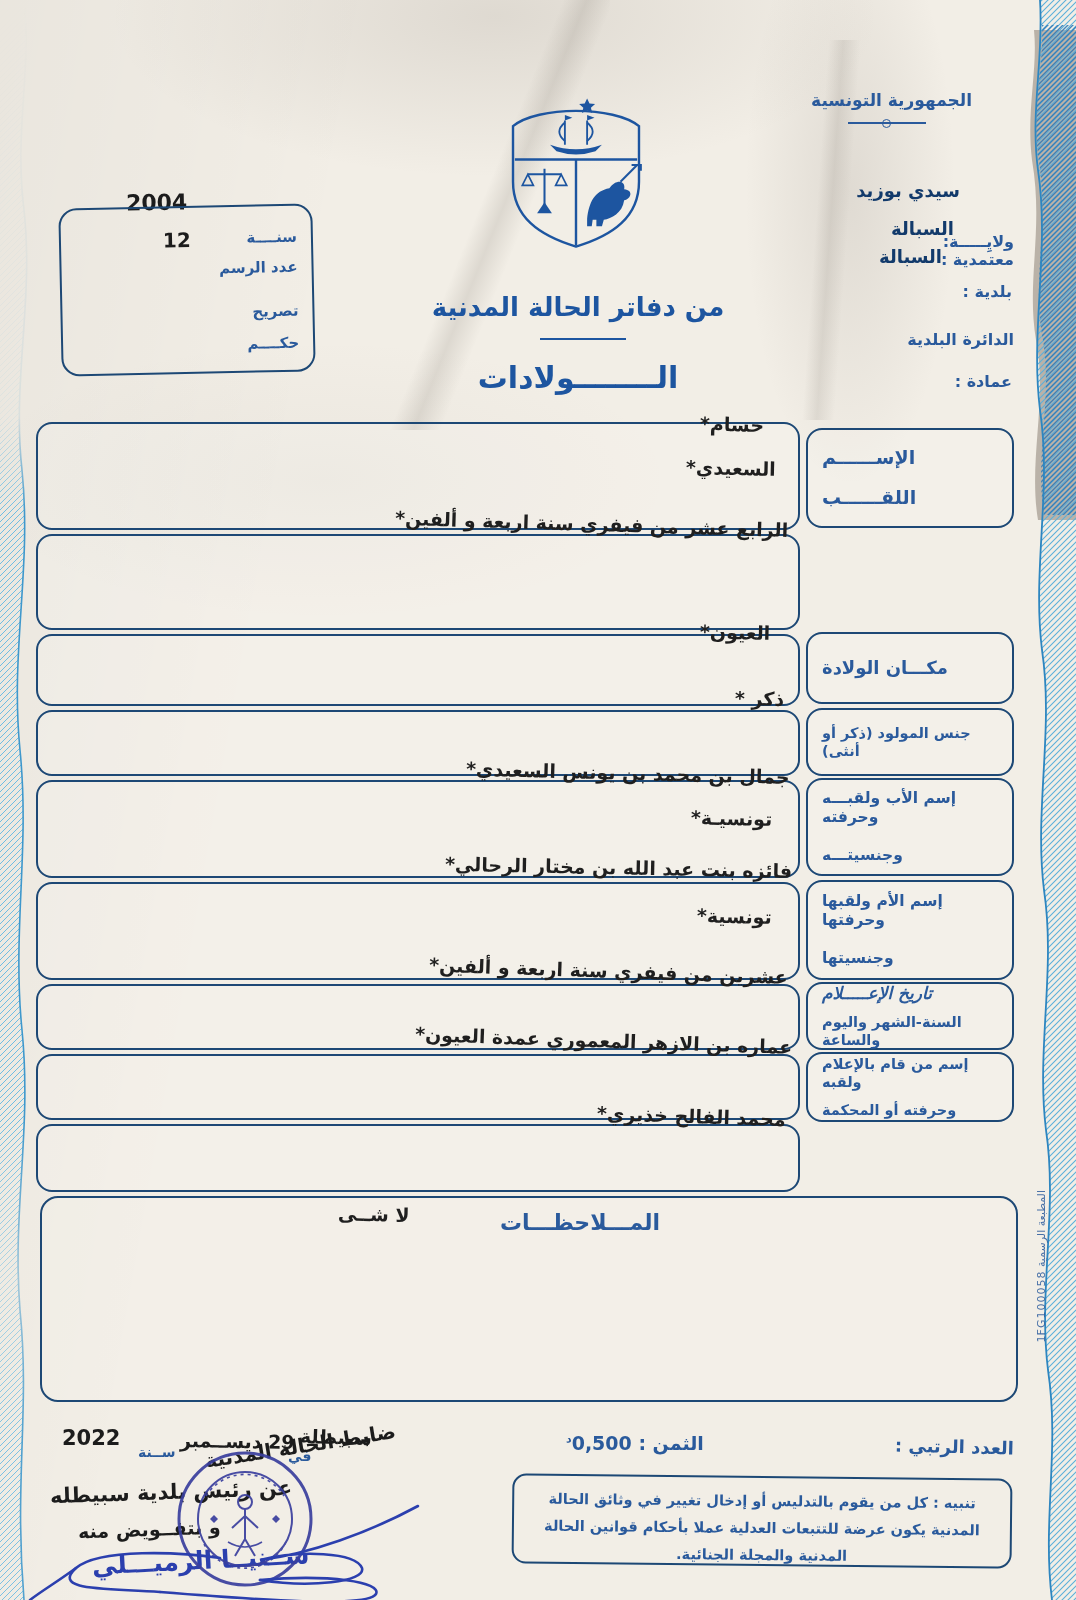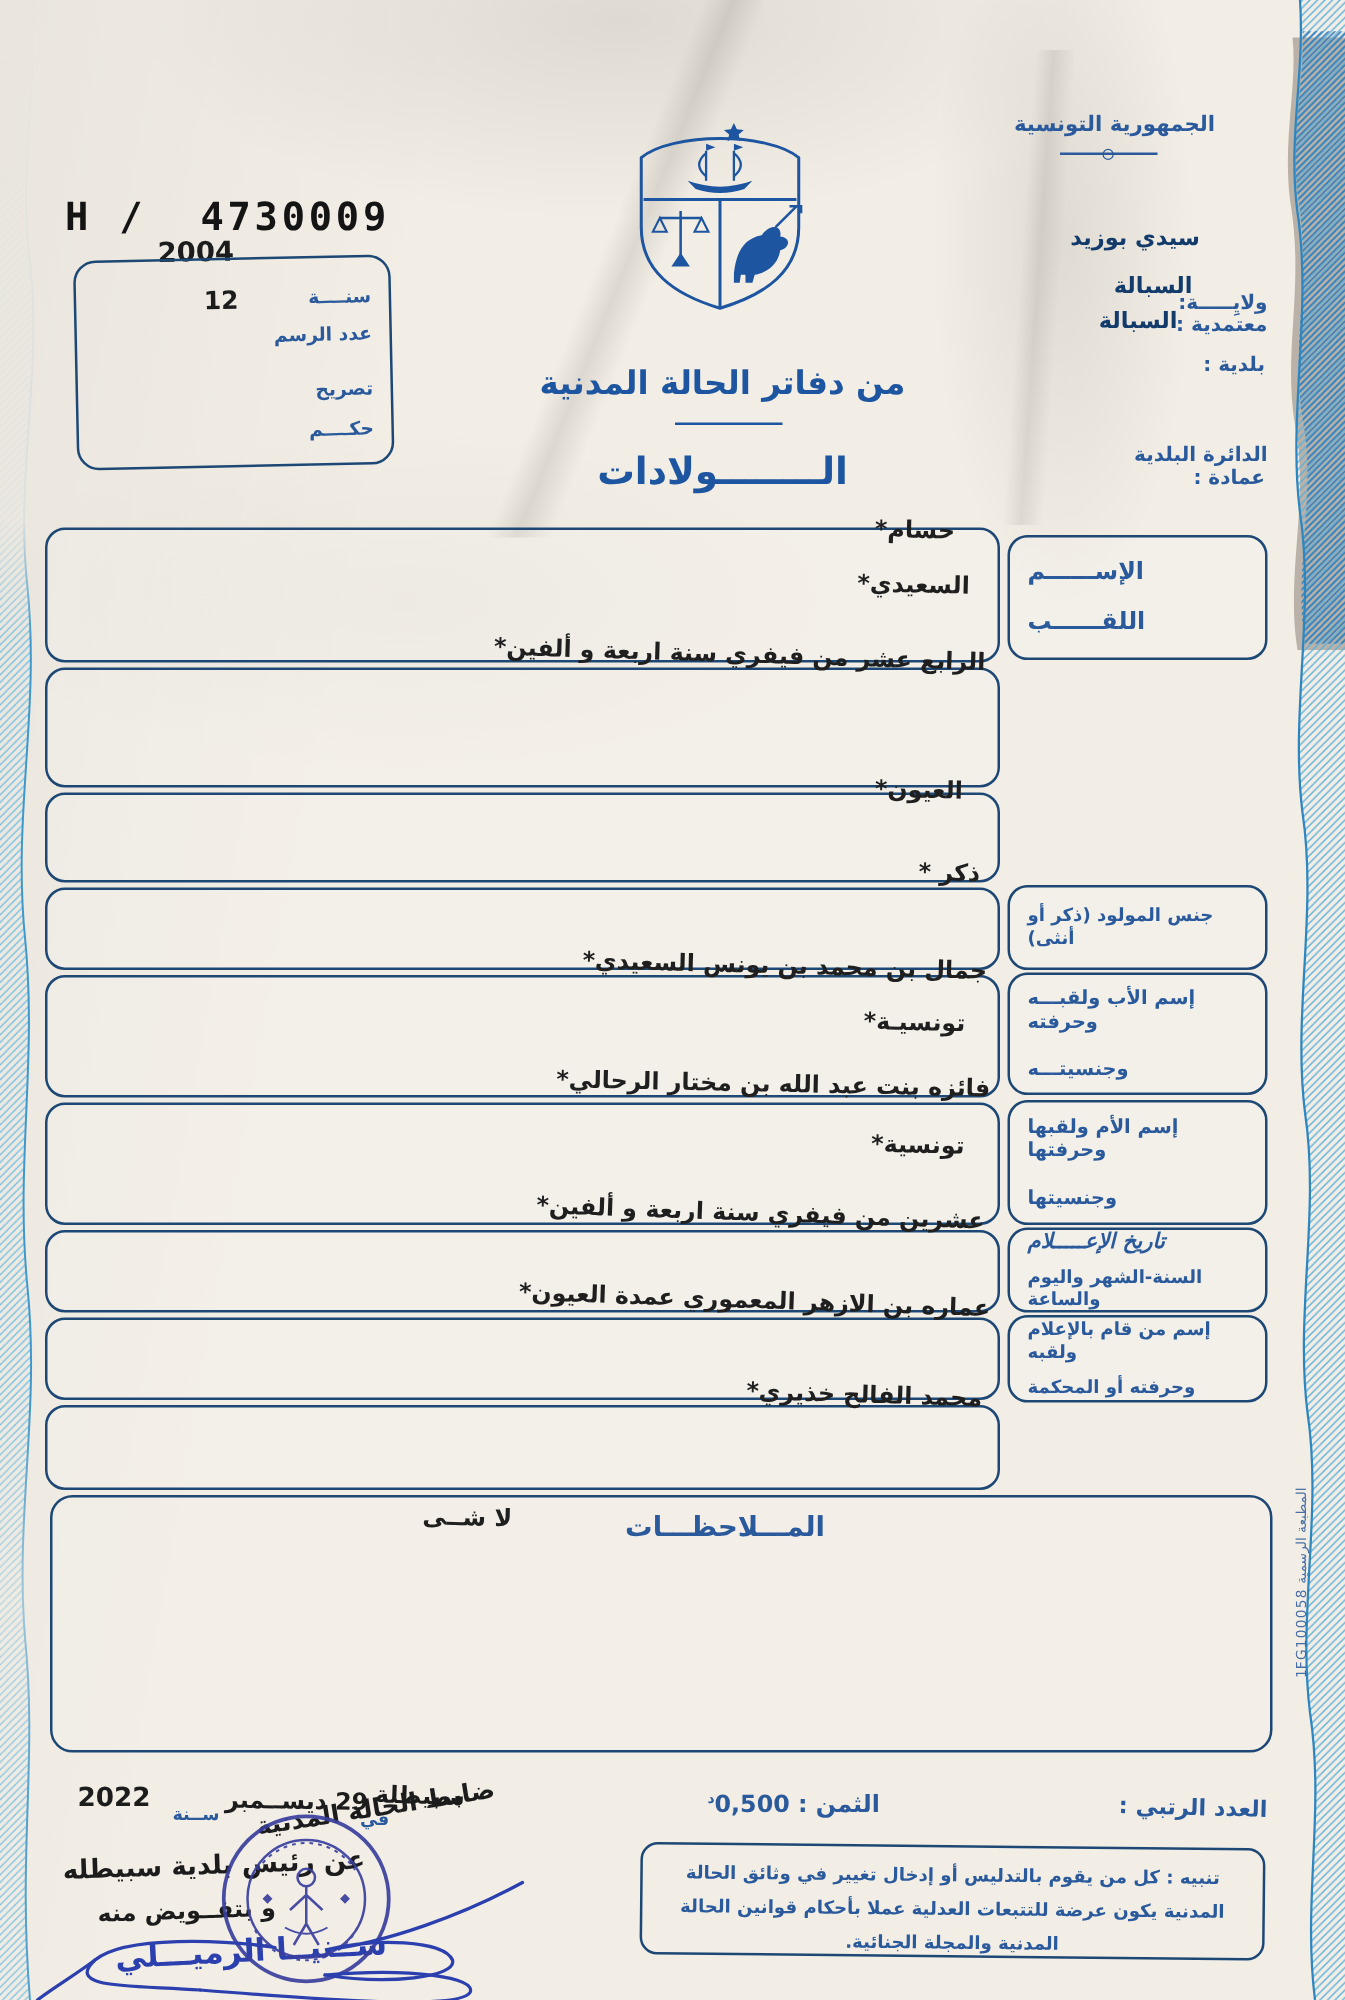--- a/index.html
+++ b/index.html
@@ -42,21 +42,21 @@
   .title3{left:398px;top:360px;width:360px;text-align:center;font-size:30px;font-weight:700;color:#1d55a0;}
 
   
   .republic{right:104px;top:90px;font-size:17px;font-weight:700;color:#2a5a9c;}
   .divider{right:150px;top:122px;width:78px;height:0;border-top:2px solid #2a5a9c;}
   .divider i{position:absolute;left:34px;top:-5px;width:7px;height:7px;border:1.6px solid #2a5a9c;border-radius:50%;background:transparent;display:block;}
   .adm-lbl{color:#2a5a9c;font-size:16px;font-weight:700;}
   .adm-val{color:#123a6b;font-size:18px;font-weight:700;}
   .wilaya-l{right:62px;top:198px;margin-top:34px;} .wilaya-v{right:116px;top:180px;}
   .sebala1{right:122px;top:218px;} .delegation-l{right:62px;top:250px;} .delegation-v{right:134px;top:246px;}
-  .baladiya-l{right:64px;top:282px;} .district-l{right:62px;top:330px;margin-top:24px;} .omada-l{right:64px;top:372px;}
+  .baladiya-l{right:64px;top:282px;} .district-l{right:62px;top:330px;} .omada-l{right:64px;top:372px;}
 
   
   .vbox{position:absolute;left:36px;width:760px;border:2.6px solid #1d4875;border-radius:16px;background:rgba(255,255,255,.14);}
   .lbox{position:absolute;left:806px;width:208px;border:2.6px solid #1d4875;border-radius:16px;background:rgba(255,255,255,.12);
     box-sizing:border-box;display:flex;flex-direction:column;justify-content:center;gap:9px;
     padding:6px 14px;text-align:left;direction:rtl;color:#2a5a9c;font-weight:700;}
   .lbox span{line-height:1.25;}
   .v1{top:422px;height:104px;} .l1{top:428px;height:100px;font-size:19px;gap:16px;}
   .v2{top:534px;height:92px;}  .l2{top:530px;height:100px;font-size:15px;}
   .v3{top:634px;height:68px;}  .l3{top:632px;height:72px;font-size:18px;}
@@ -150,23 +150,20 @@
       <pattern id="hRd" patternUnits="userSpaceOnUse" width="5" height="5">
         <path d="M0 5 L5 0 M-1 1 L1 -1 M4 6 L6 4" stroke="#2f7ab8" stroke-width="1.4" fill="none"></path>
       </pattern>
     </defs>
     <path d="M58,30 L58,520 L20,520 C10,460 30,400 18,340 C8,280 26,230 14,160 C8,110 20,70 16,30 Z" fill="#8d8275" opacity="0.55"></path>
     <path d="M58,0 L58,1600 L34,1600 C24,1520 42,1450 30,1370 C20,1290 40,1210 28,1130 C18,1050 38,970 26,890 C16,810 36,730 24,650 C14,570 34,490 22,410 C12,330 32,250 20,170 C12,110 26,60 22,0 Z" fill="url(#hR)"></path>
     <path d="M58,25 L58,515 L26,515 C16,455 36,395 24,335 C14,275 32,225 20,155 C14,105 26,65 24,25 Z" fill="url(#hRd)" opacity="0.9"></path>
     <path d="M34,1600 C24,1520 42,1450 30,1370 C20,1290 40,1210 28,1130 C18,1050 38,970 26,890 C16,810 36,730 24,650 C14,570 34,490 22,410 C12,330 32,250 20,170 C12,110 26,60 22,0" stroke="#2e86c0" stroke-width="1.8" fill="none"></path>
   </svg>
 
-  <div class="abs serial" style="direction:ltr;">
-    <span>H /</span>&nbsp;&nbsp;<span>4730009</span>
-  </div>
   <div class="abs hand y2004">2004</div>
 
   <div class="abs cornerbox">
     <span class="cb-lbl cb-senah">سنــــة</span>
     <span class="cb-12 hand">12</span>
     <span class="cb-lbl cb-adad">عدد الرسم</span>
     <span class="cb-lbl cb-tasrih">تصريح</span>
     <span class="cb-lbl cb-hokm">حكــــم</span>
   </div>
 
@@ -215,20 +212,23 @@
   <div class="vbox v4"></div>
   <div class="vbox v5"></div>
   <div class="vbox v6"></div>
   <div class="vbox v7"></div>
   <div class="vbox v8"></div>
   <div class="vbox v9"></div>
 
   <div class="lbox l1">
     <span>الإســــــم</span>
     <span>اللقــــــب</span>
+  </div>
+  <div class="lbox l3">
+    <span>مكـــان الولادة</span>
   </div>
   <div class="lbox l4">
     <span>جنس المولود (ذكر أو أنثى)</span>
   </div>
   <div class="lbox l5">
     <span>إسم الأب ولقبـــه وحرفته</span>
     <span>وجنسيتـــه</span>
   </div>
   <div class="lbox l6">
     <span>إسم الأم ولقبها وحرفتها</span>

